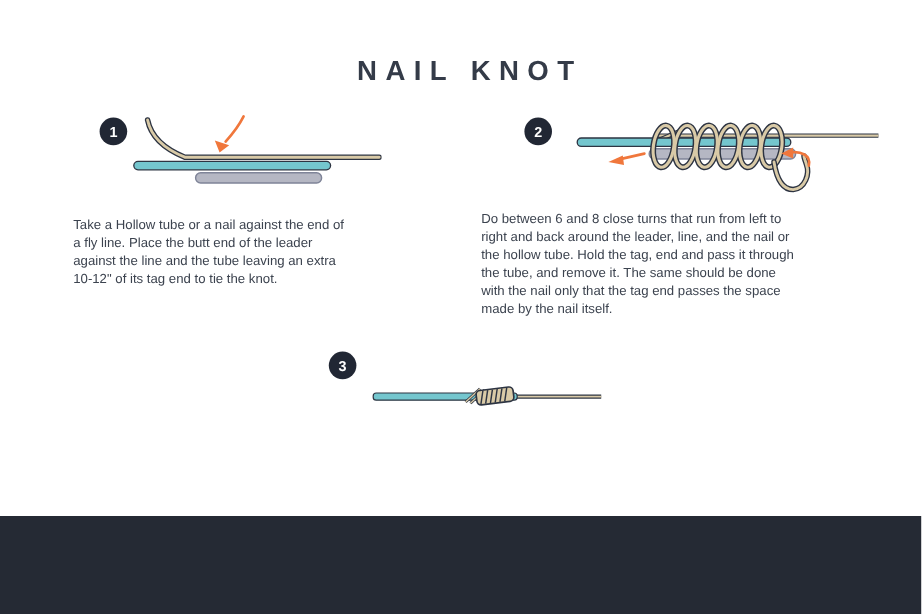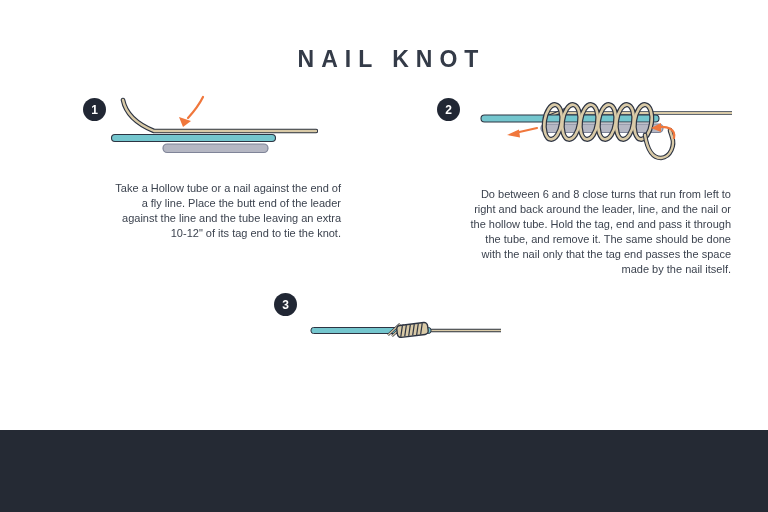--- a/index.html
+++ b/index.html
@@ -19,24 +19,24 @@
   }
   .badge-1 { left:83px;  top:98px;  }
   .badge-2 { left:437px; top:98px;  }
   .badge-3 { left:274px; top:293px; }
   .illu { position:absolute; }
   .illu-1 { left:108px; top:93px;  width:210px; height:70px;  }
   .illu-2 { left:475px; top:95px;  width:260px; height:100px; }
   .illu-3 { left:308px; top:320px; width:195px; height:22px;  }
   .step-text {
     position:absolute; font-size:11px; line-height:15px; color:#3c434f;
-    text-align:right; white-space:pre-line; margin:0;
+    text-align:left; white-space:pre-line; margin:0;
   }
   .text-1 { left:61px;  top:181px; width:280px; }
-  .text-2 { left:401px; top:187px; width:330px; }
+  .text-2 { left:401px; top:176px; width:330px; }
   .text-3 { left:122px; top:363px; width:520px; }
   .footer {
     position:absolute; left:0; top:430px; width:768px; height:82px;
     background:#252a34;
   }
 </style>
 </head>
 <body>
 
 <div class="canvas">

